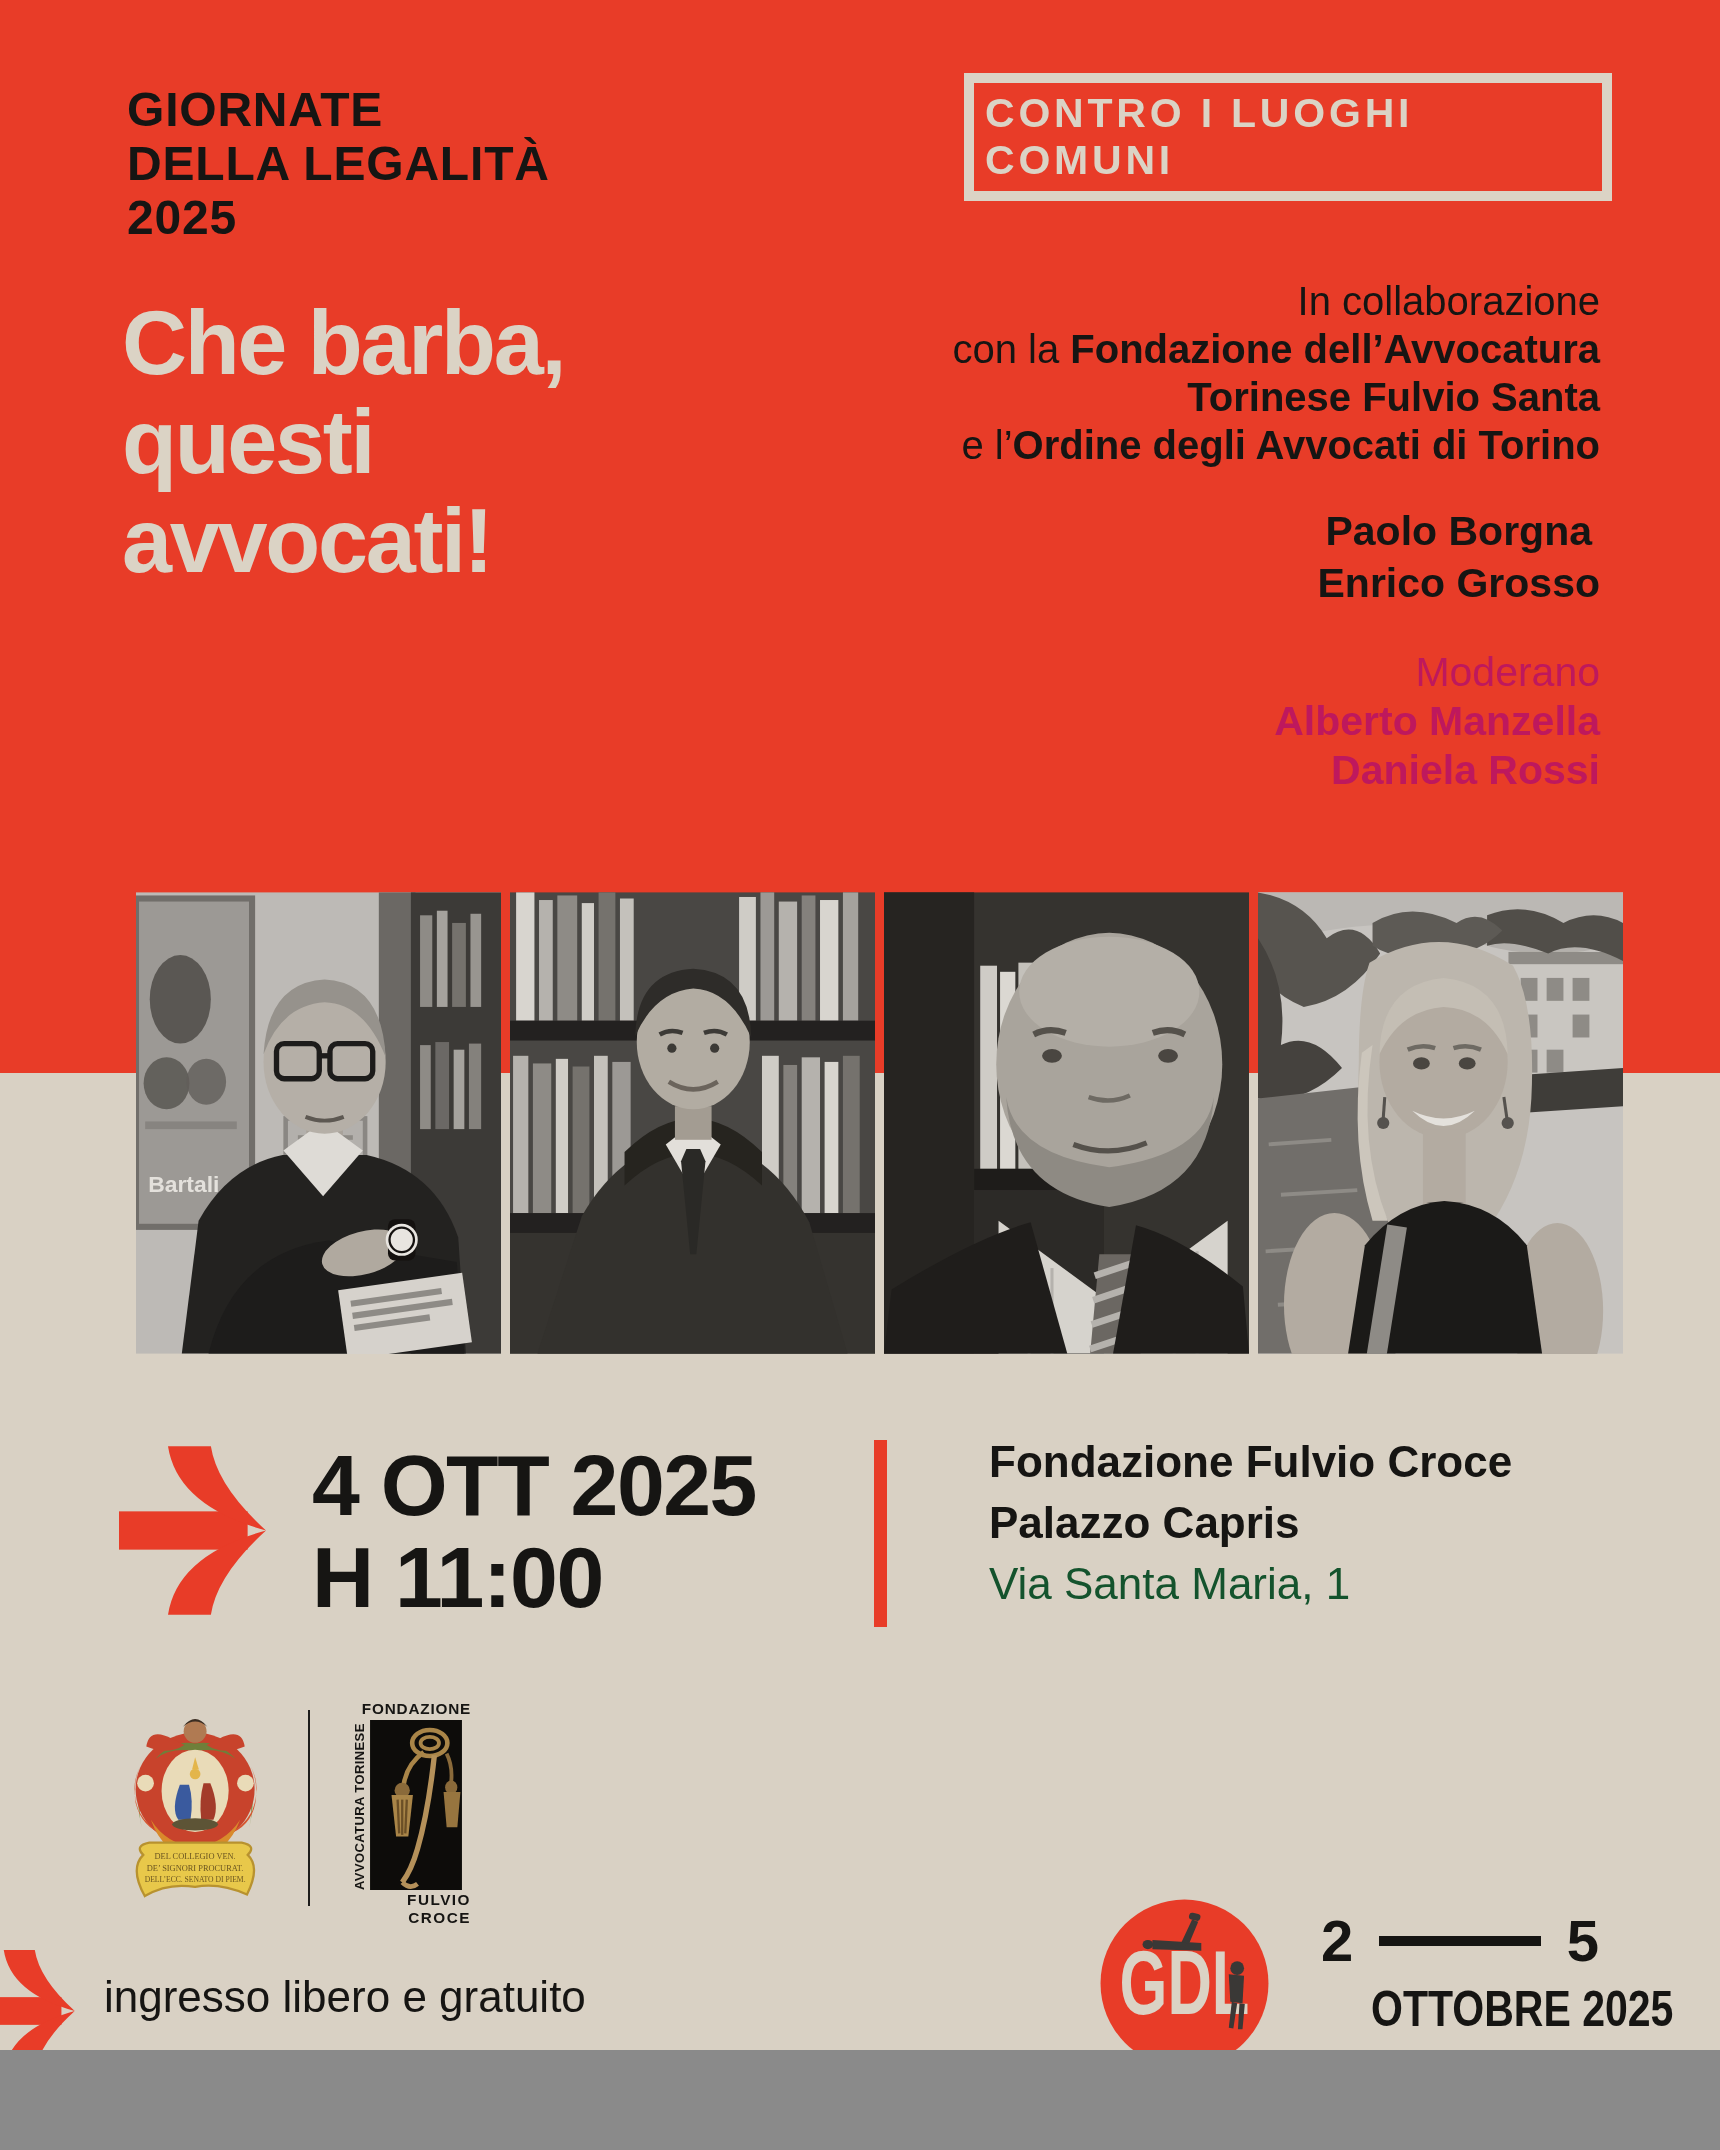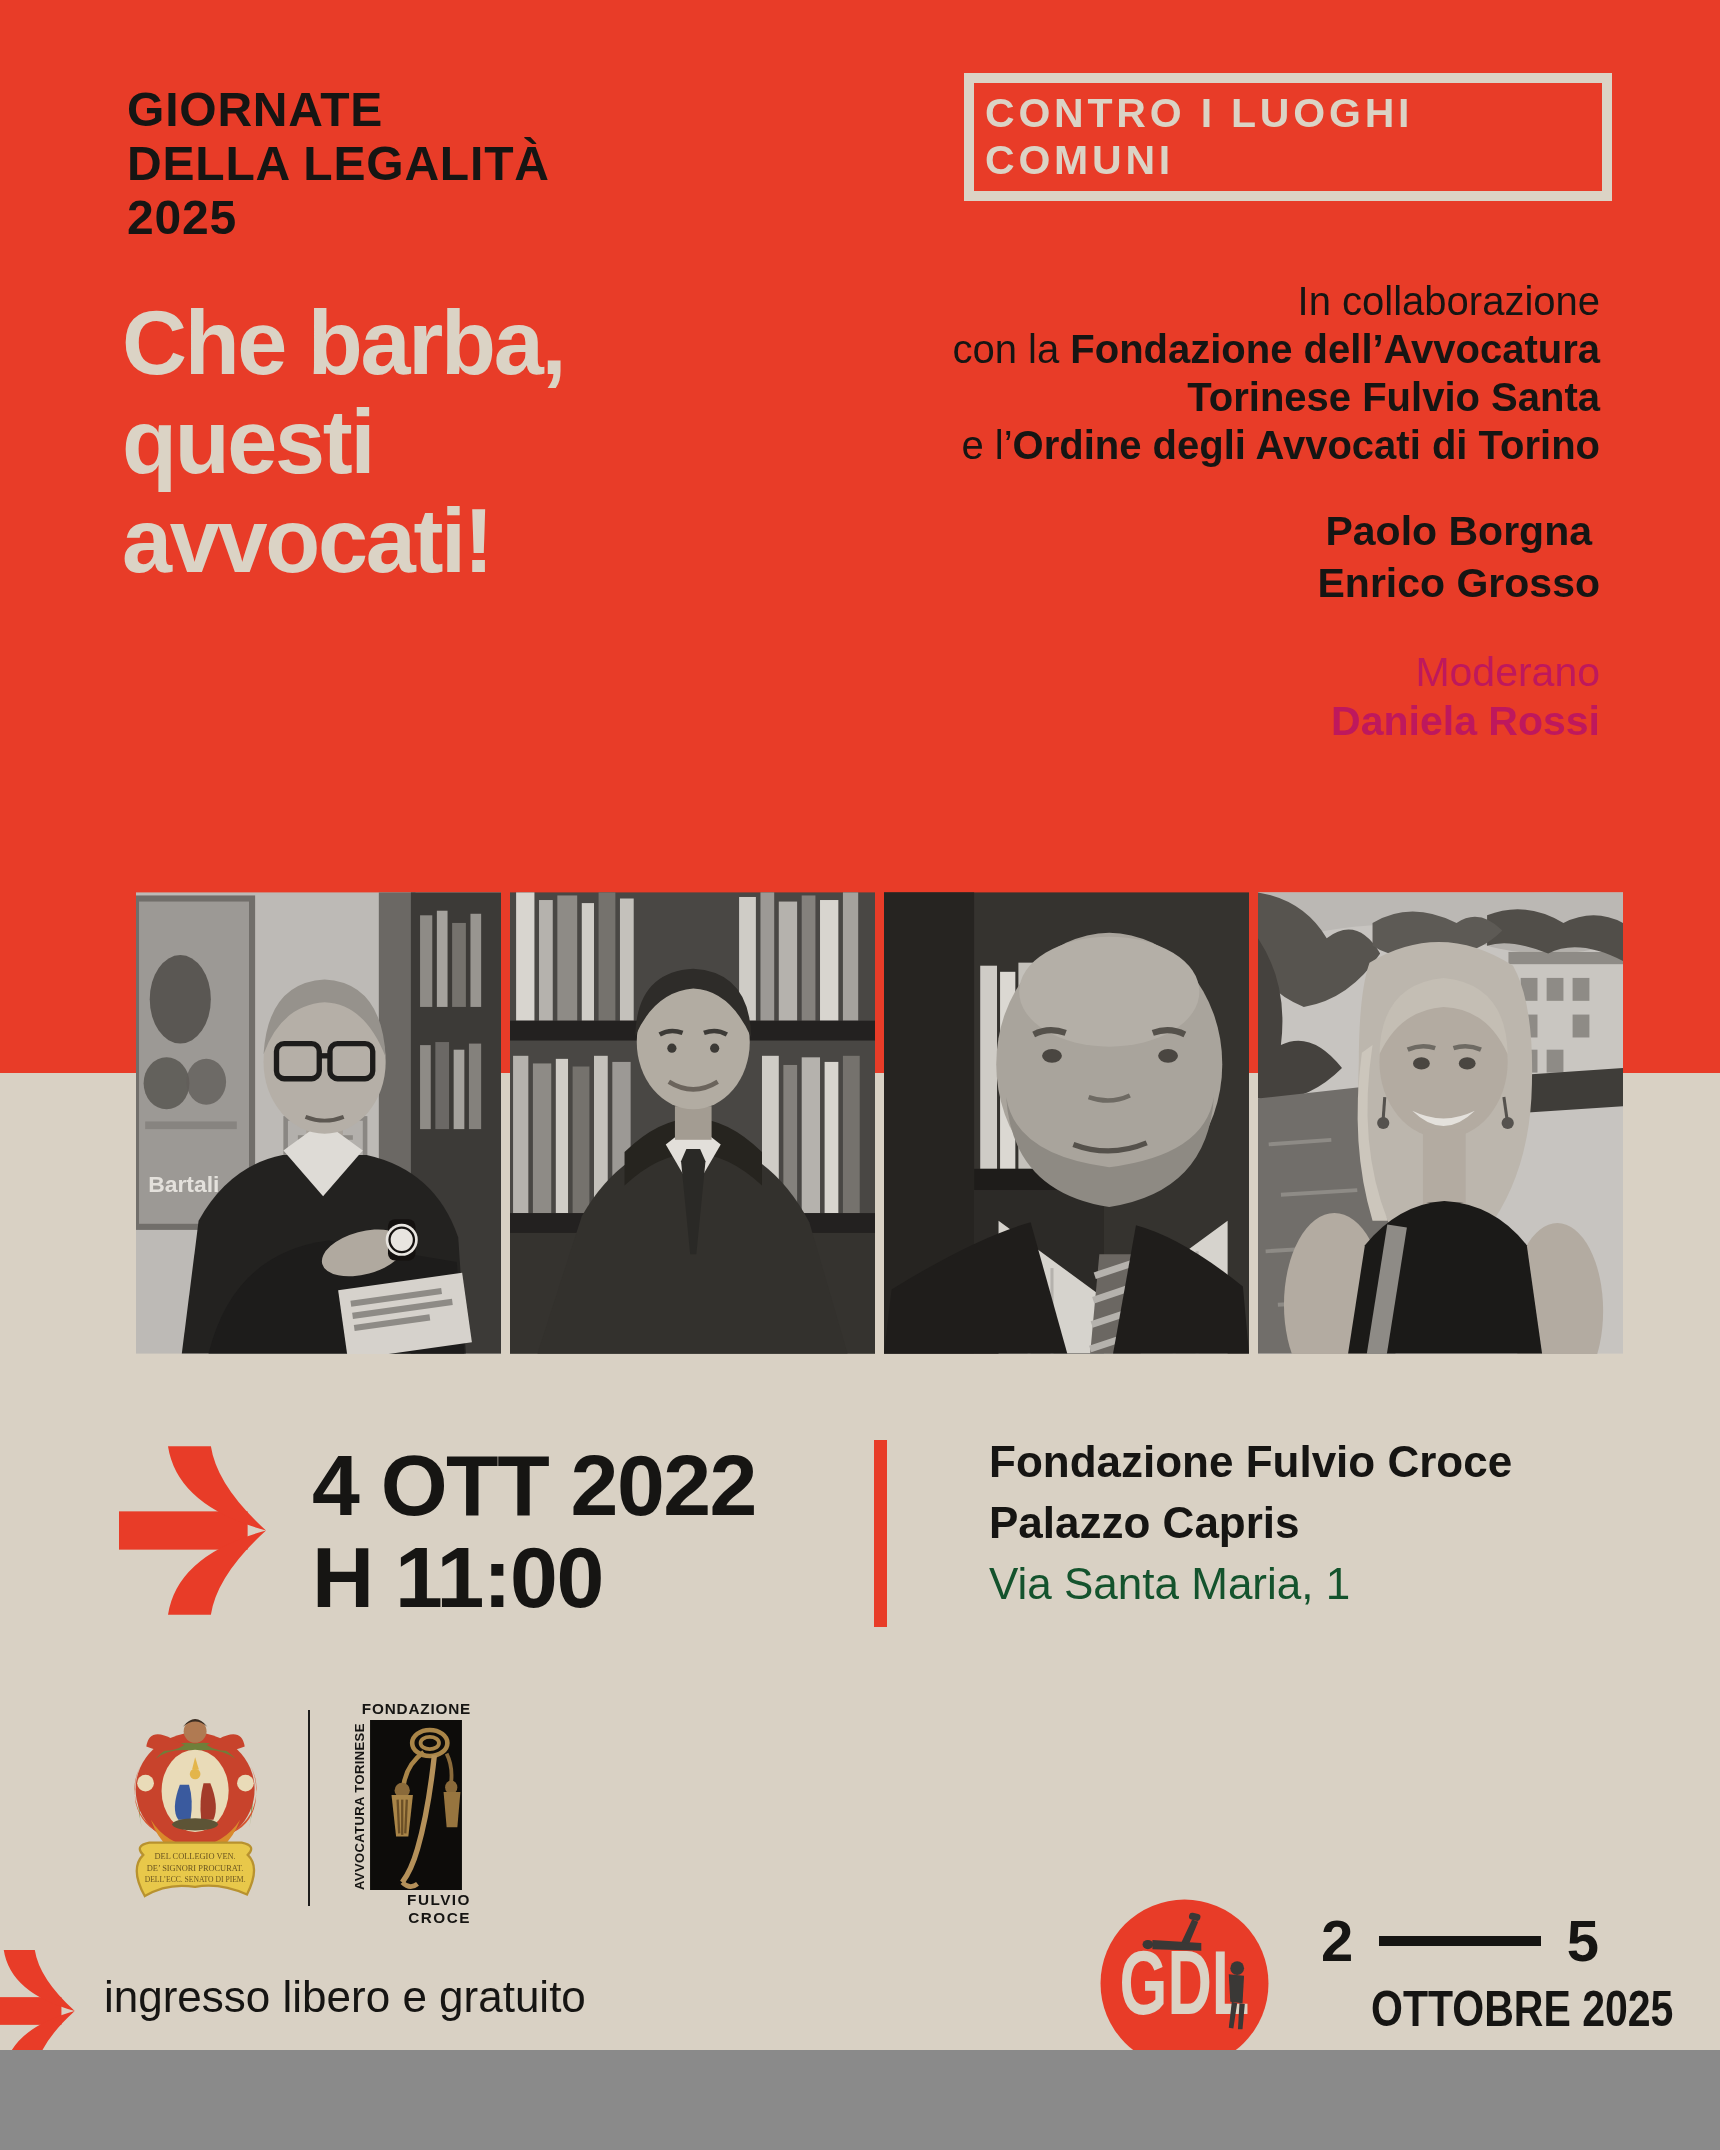--- a/index.html
+++ b/index.html
@@ -121,20 +121,21 @@
     <div><span class="b">Torinese Fulvio Santa</span></div>
     <div><span>e l’</span><span class="b">Ordine degli Avvocati di Torino</span></div>
   </div>
 
   <div class="speakers">
     <div>Paolo Borgna</div>
     <div>Enrico Grosso</div>
   </div>
   <div class="moderators">
     <div>Moderano</div>
+    <div class="b">Alberto Manzella</div>
     <div class="b">Daniela Rossi</div>
   </div>
 
   <div class="photos">
 
     <svg viewBox="0 0 478 604" aria-hidden="true">
       <rect width="478" height="604" fill="#bdbab6"></rect>
       <rect x="318" y="0" width="48" height="604" fill="#6b6864"></rect>
       <rect x="360" y="0" width="118" height="604" fill="#3c3a37"></rect>
       <rect x="372" y="30" width="16" height="120" fill="#8e8b86"></rect>
@@ -318,21 +319,21 @@
 
   <svg class="arrow-date" viewBox="0 0 192 220" aria-hidden="true">
     <g fill="#E83C28">
       <rect x="0" y="85" width="168" height="50"></rect>
       <path d="M64,0 Q76,78 192,110 Q128,52 120,0 Z"></path>
       <path d="M64,220 Q76,142 192,110 Q128,168 120,220 Z"></path>
     </g>
   </svg>
 
   <div class="when">
-    <div>4 OTT 2022</div>
+    <div>4 OTT 2025</div>
     <div>H 11:00</div>
   </div>
 
   <div class="red-divider"></div>
 
   <div class="where">
     <div class="b">Fondazione Fulvio Croce</div>
     <div class="b">Palazzo Capris</div>
     <div class="addr">Via Santa Maria, 1</div>
   </div>

